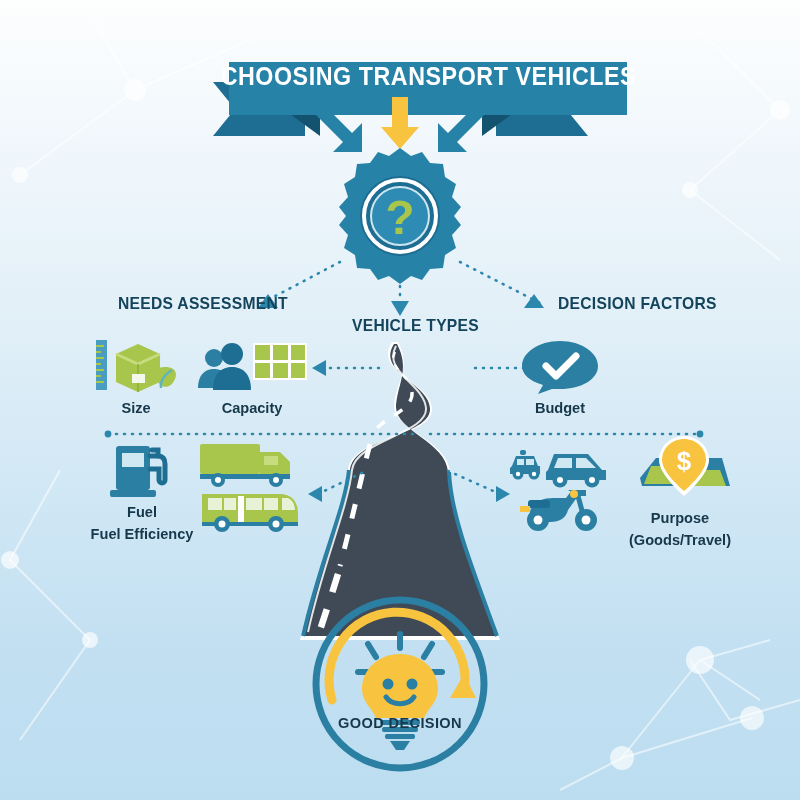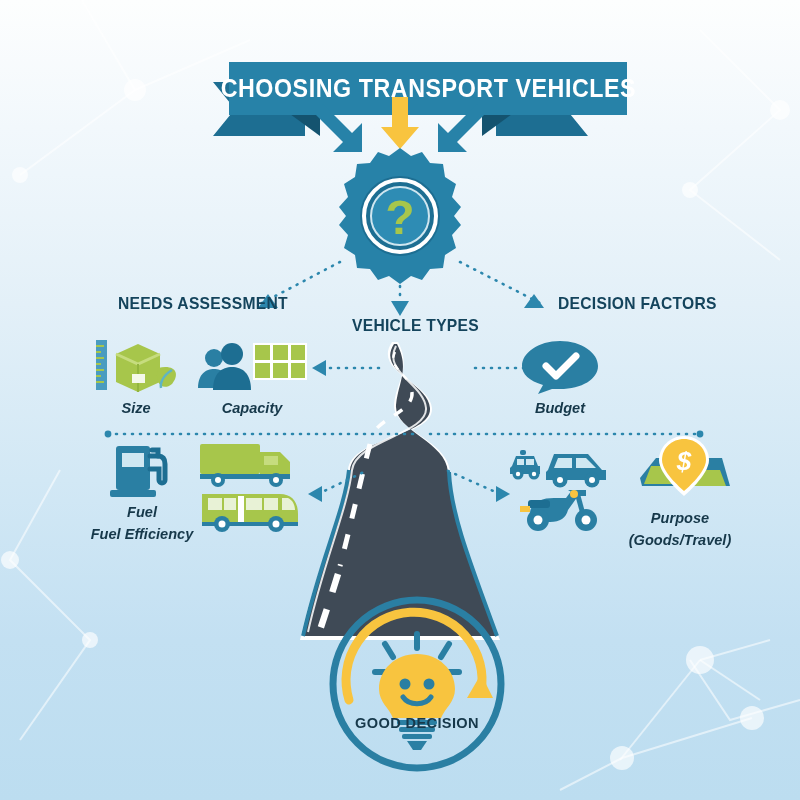--- a/index.html
+++ b/index.html
@@ -20,57 +20,57 @@
   .banner-wrap{position:absolute;left:0;top:30px;width:800px;height:90px;}
   .ribbon-tail{position:absolute;top:52px;width:92px;height:54px;background:#1d6e92;}
   .ribbon-tail.left{left:213px;
      clip-path:polygon(0 0,100% 0,100% 100%,0 100%,22px 50%);}
   .ribbon-tail.right{left:496px;
      clip-path:polygon(0 0,100% 0,calc(100% - 22px) 50%,100% 100%,0 100%);}
   .ribbon-fold{position:absolute;top:84px;width:30px;height:22px;background:#14536f;}
   .ribbon-fold.left{left:290px;clip-path:polygon(0 0,100% 0,100% 100%);}
   .ribbon-fold.right{left:482px;clip-path:polygon(0 0,100% 0,0 100%);}
   .ribbon-main{position:absolute;left:229px;top:32px;width:398px;height:53px;background:#2782a8;
-     display:flex;align-items:center;justify-content:center;}
+     display:flex;justify-content:center;}
   .ribbon-main .title{
      color:#ffffff;font-size:25px;font-weight:bold;letter-spacing:.6px;
      font-family:"Liberation Sans Narrow","Liberation Sans",sans-serif;
      transform:scaleX(.93);white-space:nowrap;
   }
 
   
   .gear-wrap{position:absolute;left:330px;top:146px;width:140px;height:140px;}
 
   
   .sec-label{position:absolute;color:#14445c;font-weight:bold;font-size:17px;letter-spacing:.3px;
      font-family:"Liberation Sans Narrow","Liberation Sans",sans-serif;transform:scaleX(.92);
      transform-origin:left center;white-space:nowrap;}
   #sec-needs{left:118px;top:294px;}
   #sec-types{left:352px;top:316px;}
   #sec-factors{left:558px;top:294px;}
 
   
-  .cell{position:absolute;text-align:center;font-style:italic;}
+  .cell{position:absolute;text-align:center;}
   .cell .art{display:block;margin:0 auto;}
   .cap{color:#16384a;font-weight:bold;font-size:15.5px;line-height:1.12;margin-top:5px;
      font-family:"Liberation Sans Narrow","Liberation Sans",sans-serif;transform:scaleX(.94);white-space:nowrap;}
 
   #cell-size{left:88px;top:338px;width:96px;}
   #cell-capacity{left:196px;top:338px;width:112px;}
   #cell-budget{left:512px;top:338px;width:96px;}
   #cell-priorities{left:628px;top:336px;width:104px;}
   #cell-fuel{left:86px;top:440px;width:112px;}
   #cell-purpose{left:618px;top:436px;width:124px;}
 
   .vgroup{position:absolute;}
   #grp-truckbus{left:196px;top:438px;width:110px;height:96px;}
   #grp-cars{left:508px;top:440px;width:110px;height:96px;}
 
   
-  .gd-wrap{position:absolute;left:313px;top:596px;width:208px;height:176px;}
+  .gd-wrap{position:absolute;left:296px;top:596px;width:208px;height:176px;}
   .gd-label{position:absolute;left:0;top:118px;width:208px;text-align:center;
      color:#16384a;font-weight:bold;font-size:15.5px;letter-spacing:.4px;
      font-family:"Liberation Sans Narrow","Liberation Sans",sans-serif;transform:scaleX(.94);}
 </style>
 </head>
 <body>
 
 <div id="stage">
 
   <svg class="bgnet" viewBox="0 0 800 800">

